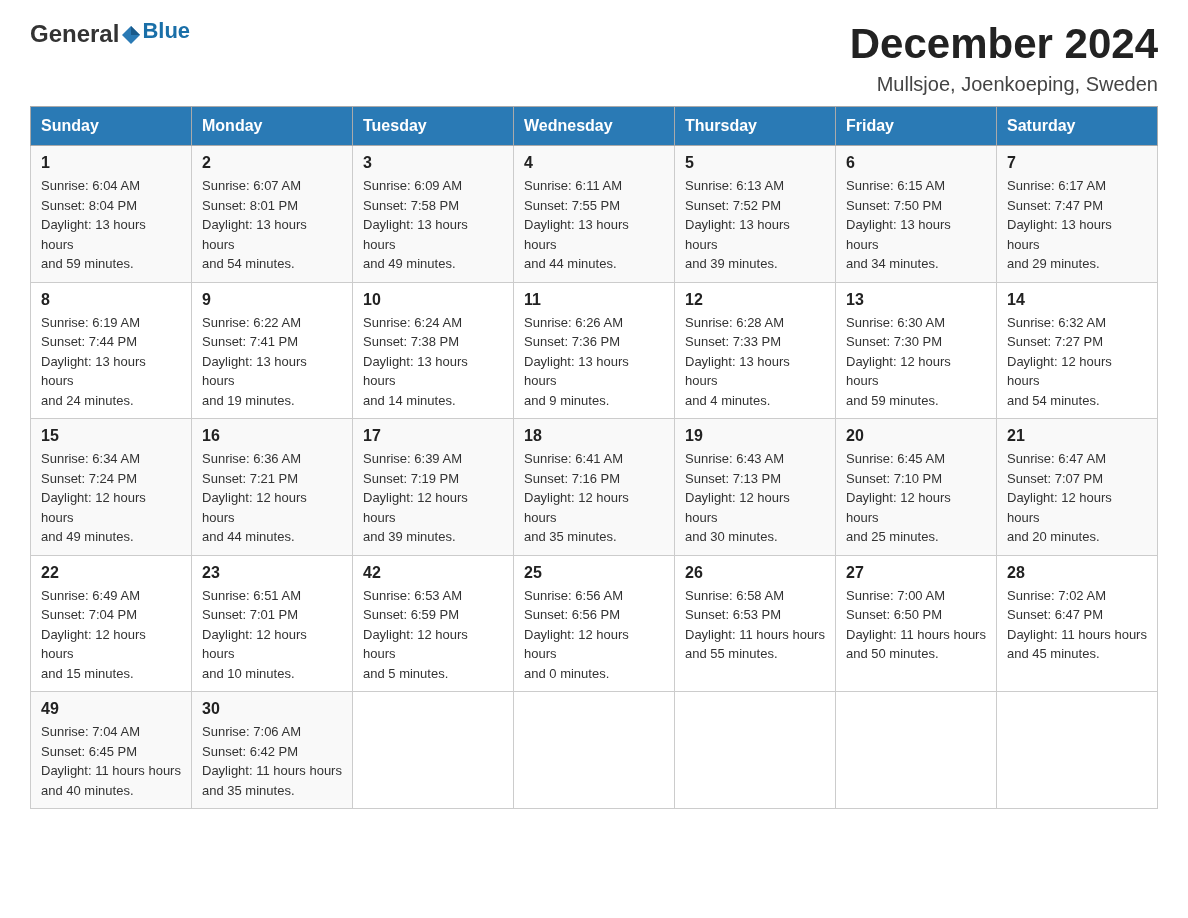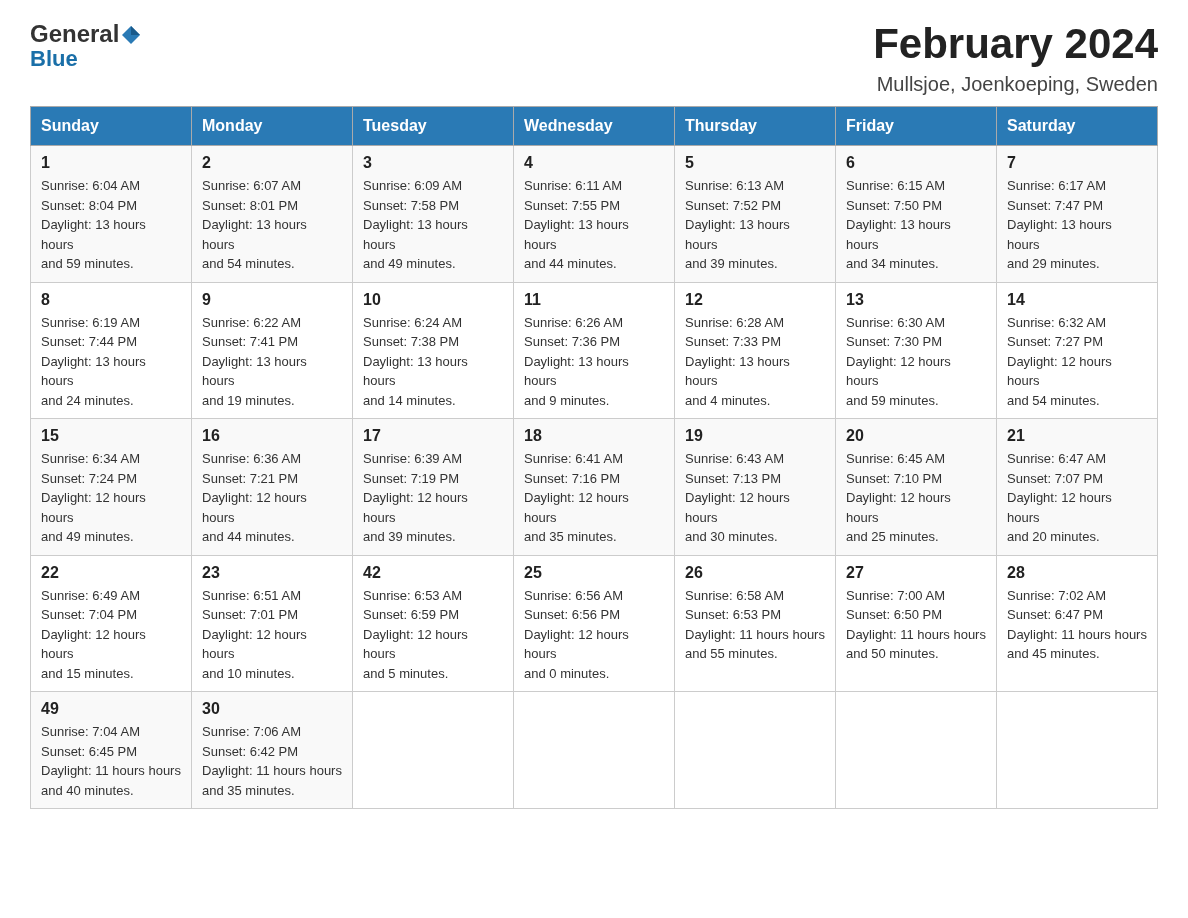--- a/index.html
+++ b/index.html
@@ -10,21 +10,21 @@
       color: #222;
     }
     .header {
       display: flex;
       justify-content: space-between;
       align-items: flex-start;
       margin-bottom: 10px;
     }
     .logo {
       display: flex;
-      flex-direction: column;
+      flex-direction: row;
       align-items: flex-start;
     }
     .logo-text {
       font-size: 22px;
       font-weight: bold;
       color: #333;
       display: flex;
       align-items: center;
     }
     .logo-blue {
@@ -110,21 +110,21 @@
       <span class="logo-flag">
         <svg width="22" height="22" viewBox="0 0 22 22">
           <polygon points="11,2 20,11 11,20 2,11" fill="#2a7ab5"></polygon>
           <polygon points="11,2 20,11 11,11" fill="#1a5a8a"></polygon>
         </svg>
       </span>
     </div>
     <div class="logo-blue">Blue</div>
   </div>
   <div class="title-block">
-    <h1>February 2024</h1>
+    <h1>December 2024</h1>
     <h2>Mullsjoe, Joenkoeping, Sweden</h2>
   </div>
 </div>
 
 <table class="calendar">
   <thead>
     <tr>
       <th>Sunday</th>
       <th>Monday</th>
       <th>Tuesday</th>

